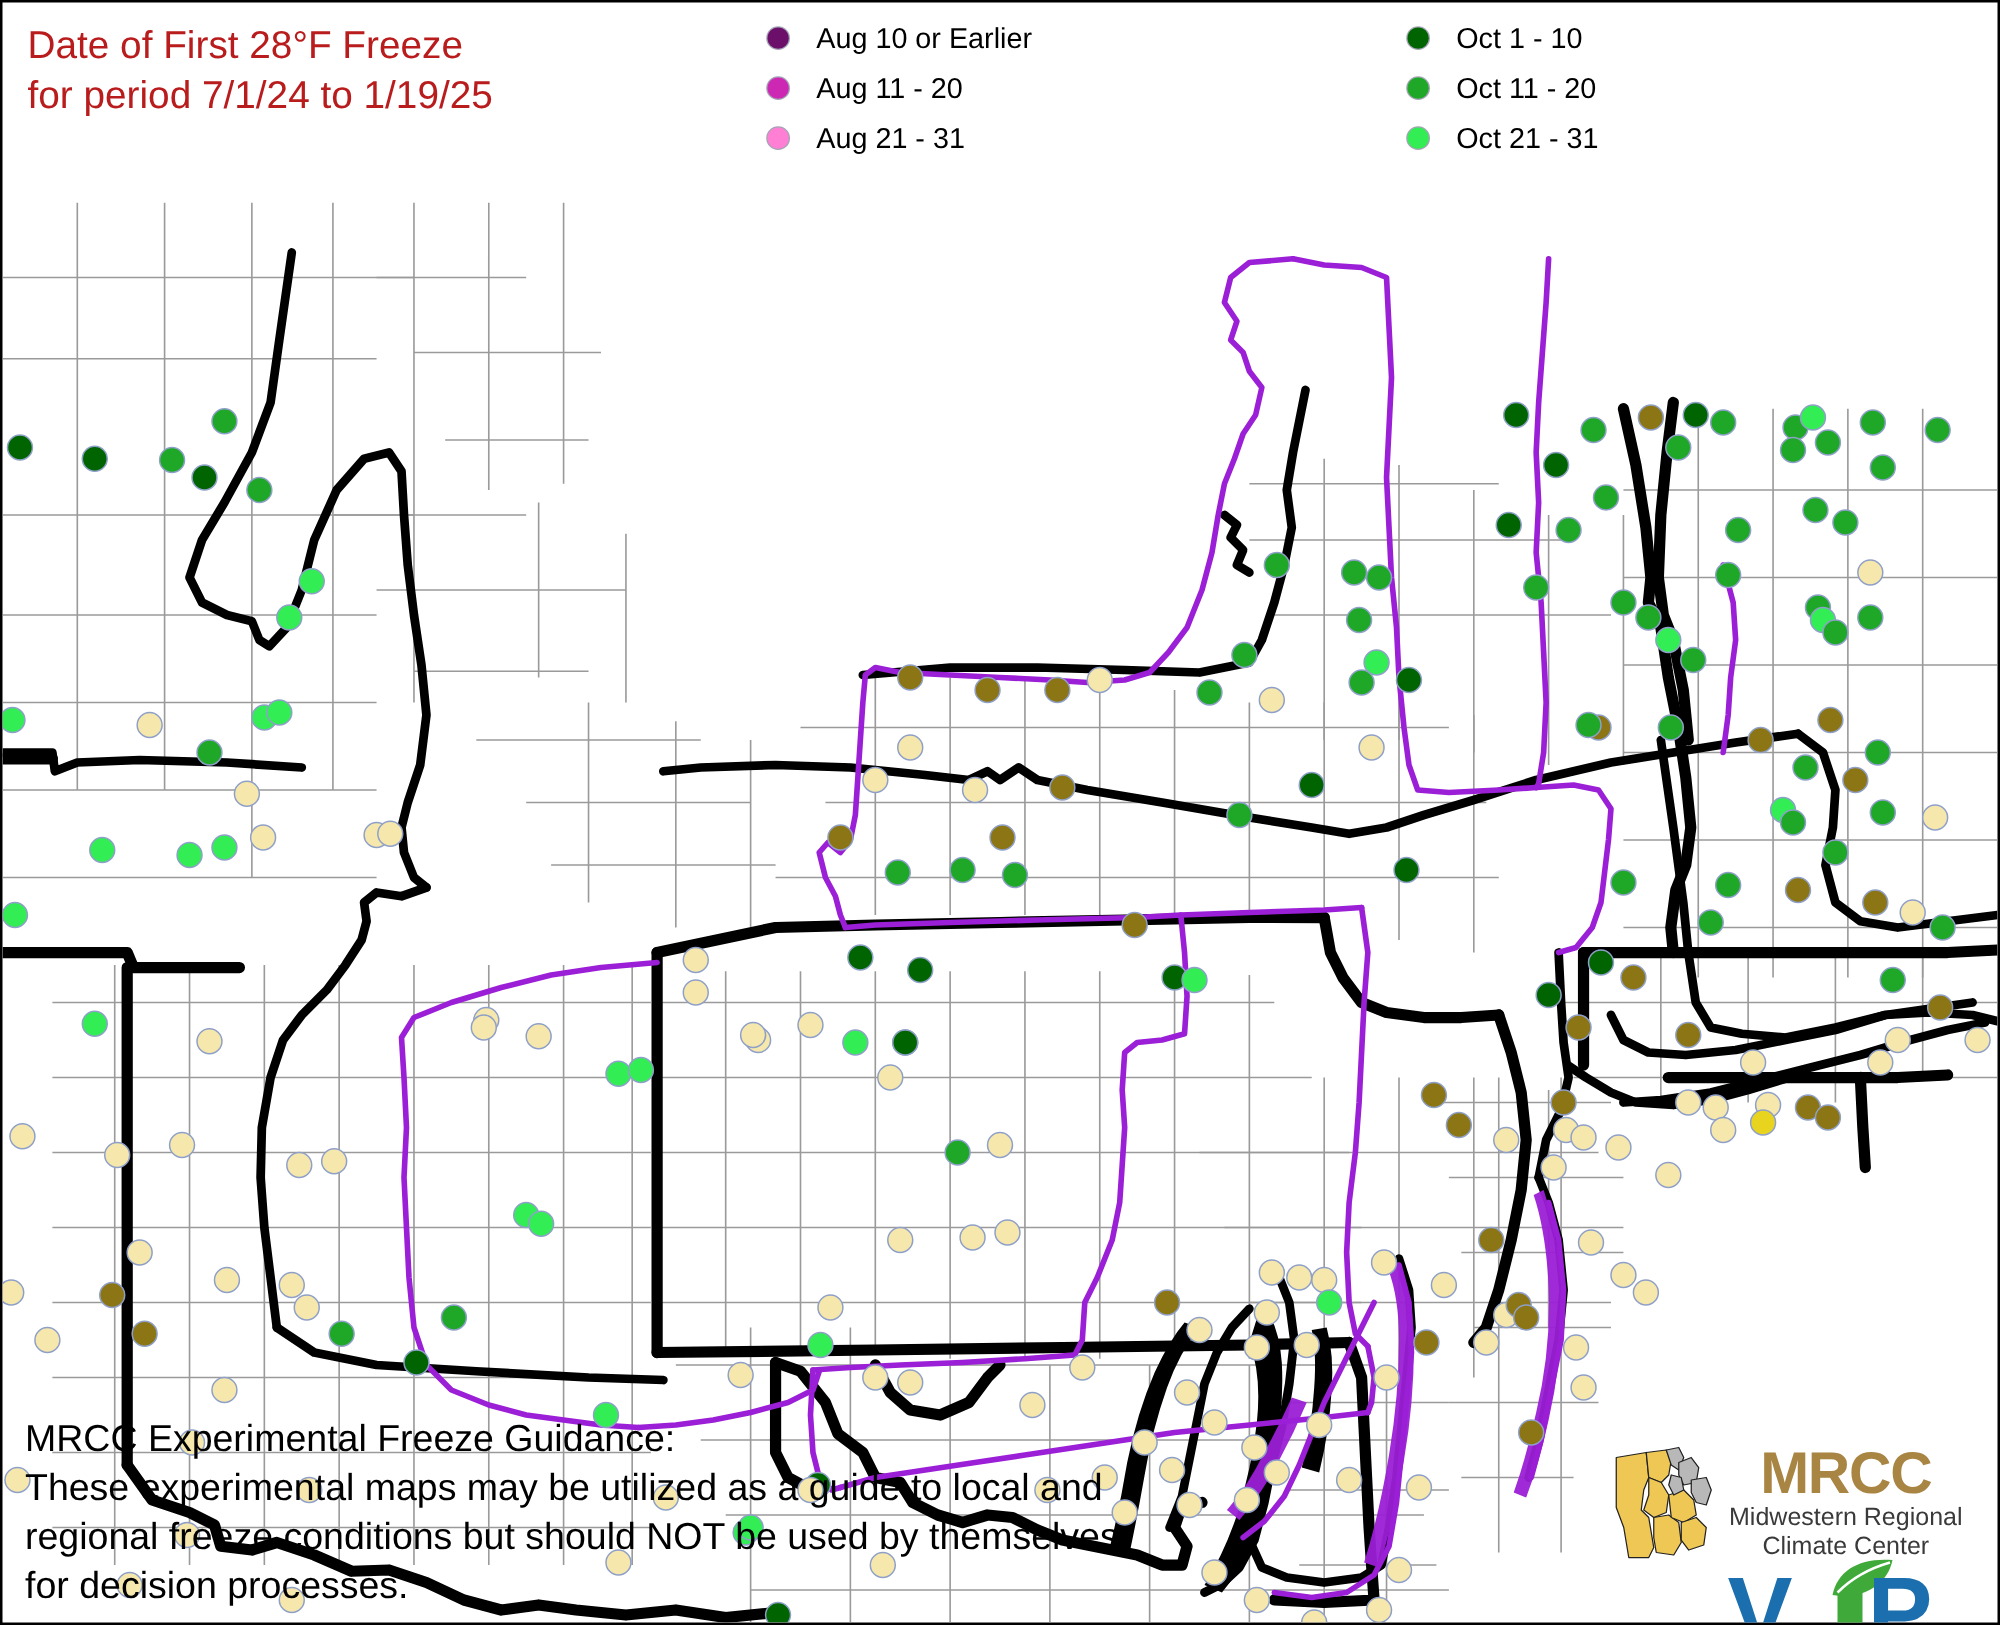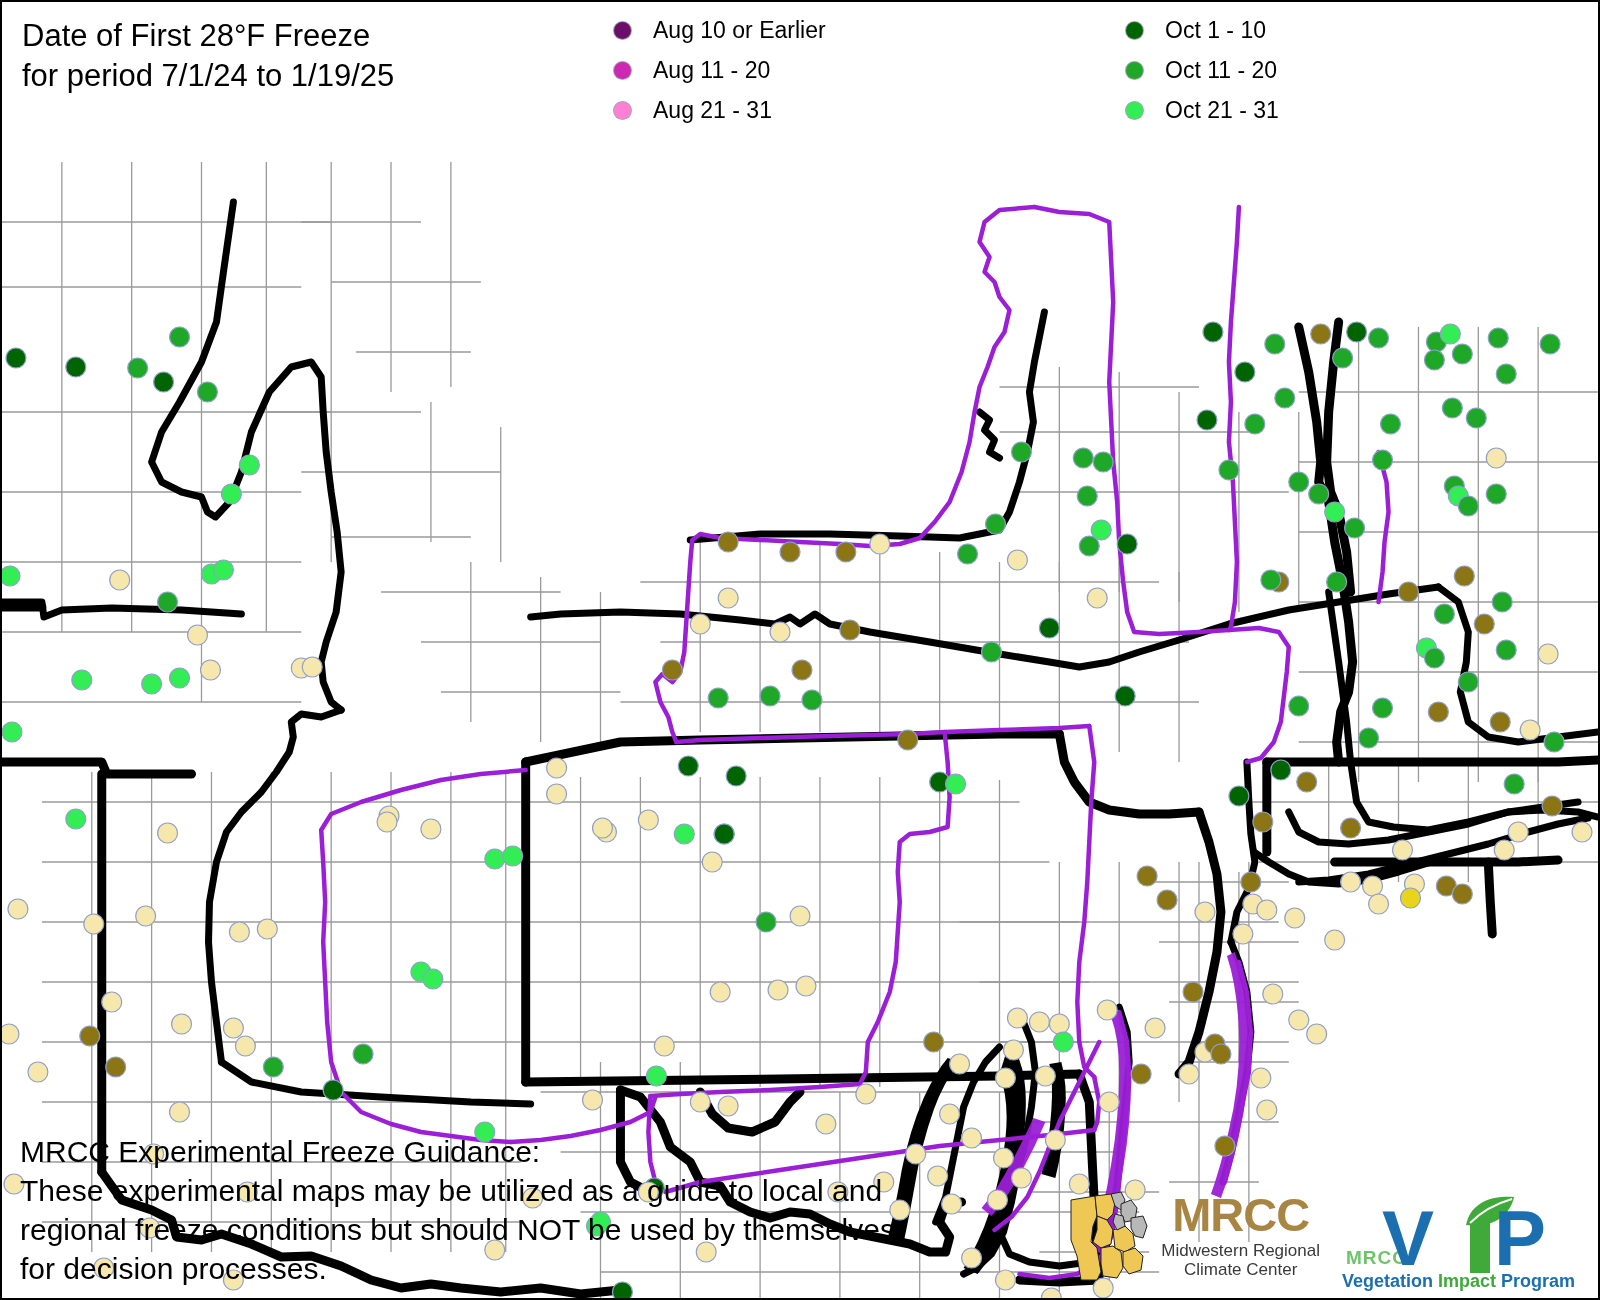--- a/index.html
+++ b/index.html
@@ -1,20 +1,20 @@
 <!DOCTYPE html>
 <html><head>
 <meta charset="utf-8">
 <style>
   html,body{margin:0;padding:0;background:#fff;}
   body{width:1600px;height:1300px;font-family:"Liberation Sans",sans-serif;}
   #page{position:relative;width:1600px;height:1300px;background:#fff;box-sizing:border-box;border:2px solid #000;overflow:hidden;}
 
   
-  #title{position:absolute;left:20px;top:14px;width:600px;font-size:31px;line-height:1.28;color:#000000;}
+  #title{position:absolute;left:20px;top:14px;width:600px;font-size:31px;line-height:1.28;color:#b91c1c;}
   #title div{white-space:nowrap;}
 
   
   #legend{position:absolute;left:612px;top:8px;width:950px;height:150px;}
   .lgcol{position:absolute;top:0;}
   .lgcol.c0{left:0px;}
   .lgcol.c1{left:272px;}
   .lgcol.c2{left:512px;}
   .lgcol.c3{left:700px;}
   .lgitem{display:flex;align-items:center;height:40px;}
@@ -25,26 +25,26 @@
   .lgitem.nofreeze .lglabel{margin-left:16px;}
 
   
   #map{position:absolute;left:0;top:160px;width:1596px;height:1136px;}
   #map svg{display:block;width:100%;height:100%;}
 
   
   #footer{position:absolute;left:18px;bottom:10px;width:830px;font-size:30px;line-height:1.30;color:#000000;}
   #footer div{white-space:nowrap;}
 
-  #logos{position:absolute;right:6px;bottom:6px;height:140px;display:flex;align-items:flex-end;}
+  #logos{position:absolute;right:6px;bottom:6px;height:140px;display:flex;align-items:flex-end;flex-direction:column;}
   .mrcc-logo{display:flex;align-items:center;height:112px;margin-right:22px;}
   .mrcc-map{width:86px;height:100px;margin-right:8px;}
   .mrcc-txt{display:flex;flex-direction:column;align-items:center;}
   .mrcc-word{font-size:47px;font-weight:bold;color:#A98544;letter-spacing:-1px;line-height:.95;font-family:"Liberation Sans",sans-serif;}
-  .mrcc-sub{font-size:17px;color:#3a3a3a;text-align:center;line-height:1.12;margin-top:3px;}
+  .mrcc-sub{font-size:20px;color:#3a3a3a;text-align:center;line-height:1.12;margin-top:3px;}
   .vip-logo{display:flex;flex-direction:column;align-items:flex-start;height:118px;justify-content:flex-end;}
   .vip-top{position:relative;height:74px;width:250px;}
   .vip-mark{position:absolute;left:40px;top:-2px;font-size:78px;font-weight:bold;color:#1C6FAF;line-height:1;letter-spacing:-2px;}
   .vip-i{position:absolute;left:128px;top:16px;width:20px;height:56px;background:#3FA939;}
   .vip-leaf{position:absolute;left:120px;top:-6px;}
   .vip-p{position:absolute;left:152px;top:-2px;font-size:78px;font-weight:bold;color:#1C6FAF;line-height:1;}
   .vip-mrcc{position:absolute;left:4px;top:46px;font-size:19px;font-weight:bold;color:#6EC46A;letter-spacing:1px;}
   .vip-bottom{font-size:18px;font-weight:bold;color:#1C6FAF;margin-top:-4px;white-space:nowrap;}
   .vip-bottom .g{color:#3FA939;}
 </style>

